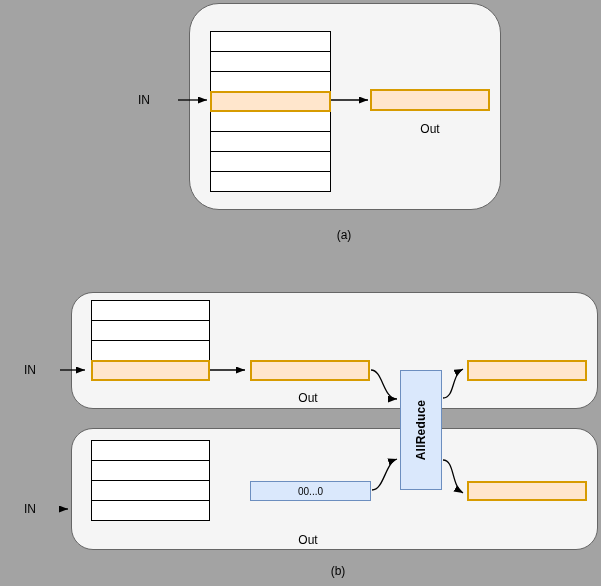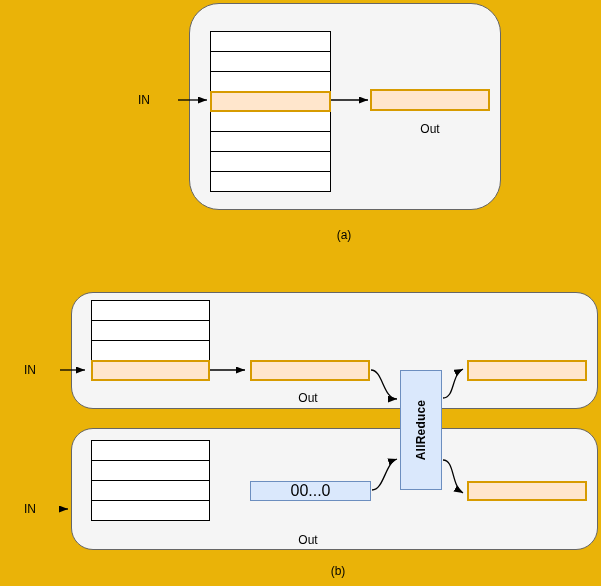--- a/index.html
+++ b/index.html
@@ -1,17 +1,17 @@
 <!DOCTYPE html>
 <html style="--container-fill: #f5f5f5; --container-stroke: #666666; --row-fill: #ffffff; --row-stroke: #000000; --highlight-fill: #ffe6cc; --highlight-stroke: #d79b00; --blue-fill: #dae8fc; --blue-stroke: #6c8ebf; --arrow-color: #000000;"><head>
 <meta charset="utf-8">
 <style>
   html,body{margin:0;padding:0;background:#ffffff;}
   .stage{
-    position:relative;width:601px;height:586px;background:#eab308;overflow:hidden;
+    position:relative;width:601px;height:586px;background:#a3a3a3;overflow:hidden;
     font-family:"Liberation Sans","DejaVu Sans",sans-serif;color:#000;
   }
   .container{
     position:absolute;box-sizing:border-box;
     background:var(--container-fill,#f5f5f5);
     border:1px solid var(--container-stroke,#666666);
     z-index:1;
   }
   .container.big{border-radius:30px;}
   .container.wide{border-radius:22px;}
@@ -30,21 +30,21 @@
   .orect{
     position:absolute;box-sizing:border-box;z-index:2;
     background:var(--highlight-fill,#ffe6cc);
     border:2px solid var(--highlight-stroke,#d79b00);
   }
   .brect{
     position:absolute;box-sizing:border-box;z-index:2;
     background:var(--blue-fill,#dae8fc);
     border:1px solid var(--blue-stroke,#6c8ebf);
     display:flex;align-items:center;justify-content:center;
-    font-size:16px;
+    font-size:10px;
   }
   .allreduce{
     position:absolute;box-sizing:border-box;z-index:4;
     background:var(--blue-fill,#dae8fc);
     border:1px solid var(--blue-stroke,#6c8ebf);
     display:flex;align-items:center;justify-content:center;
   }
   .allreduce span{
     transform:rotate(-90deg);white-space:nowrap;
     font-weight:bold;font-size:12px;letter-spacing:0.2px;

